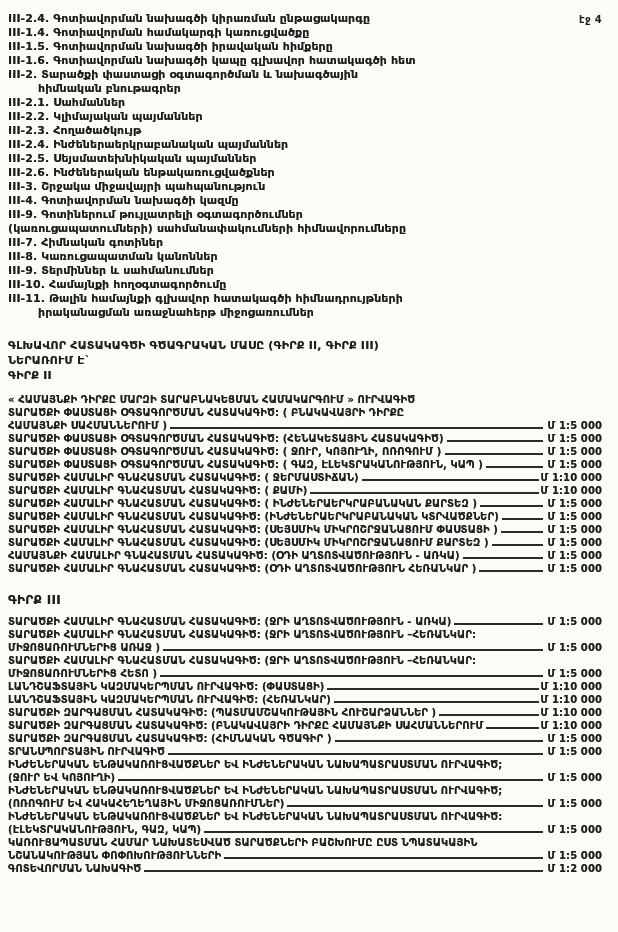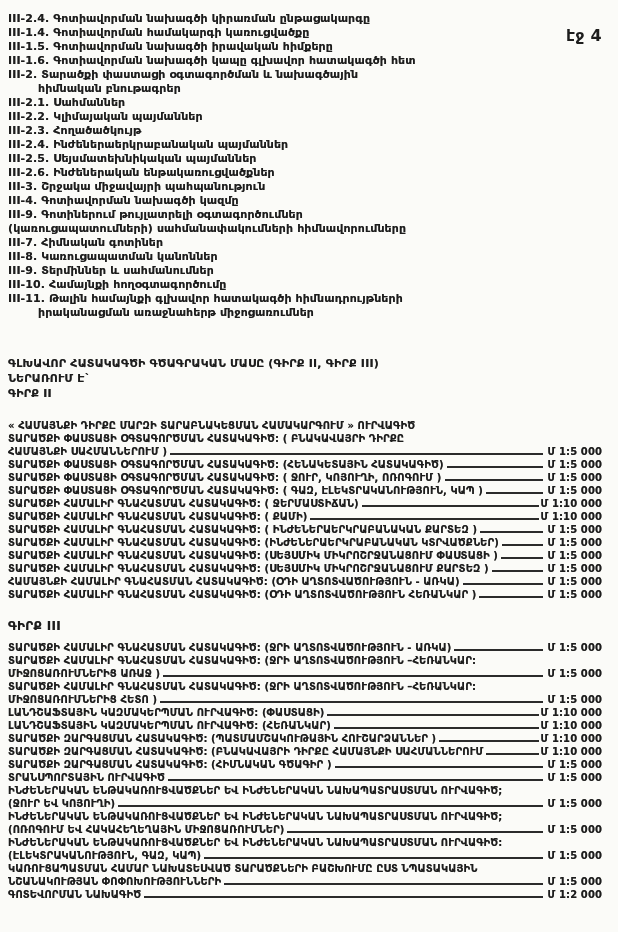--- a/index.html
+++ b/index.html
@@ -10,38 +10,38 @@
     color:#1d1d1d;
     overflow:hidden;
     position:relative;
   }
   .page{
     position:absolute;inset:0;
     padding:12px 16px 0 8px;
     box-sizing:border-box;
   }
   .page-number{
-    position:absolute;top:26px;right:16px;
-    font-size:16px;font-weight:700;
+    position:absolute;top:14px;right:16px;
+    font-size:10px;font-weight:700;
     letter-spacing:.3px;
   }
   
   .toc{font-size:11px;font-weight:700;line-height:14px;letter-spacing:.1px;
        text-shadow:0 0 .4px rgba(0,0,0,.55);}
   .toc-line{white-space:nowrap;}
   .toc-line.indent{padding-left:30px;}
   
   .graphic-header{
-    margin-top:36px;
+    margin-top:18px;
     font-size:11px;font-weight:700;line-height:15px;
     letter-spacing:.2px;
     text-shadow:0 0 .4px rgba(0,0,0,.55);
   }
   
-  .map-list{margin-top:18px;}
+  .map-list{margin-top:10px;}
   .book3-label{
     margin-top:19px;
     font-size:12px;font-weight:700;line-height:13px;
     letter-spacing:.3px;
     text-shadow:0 0 .4px rgba(0,0,0,.55);
   }
   .map-list .row{
     display:flex;align-items:flex-end;
     font-size:10px;font-weight:700;line-height:13px;
     letter-spacing:.1px;white-space:nowrap;

